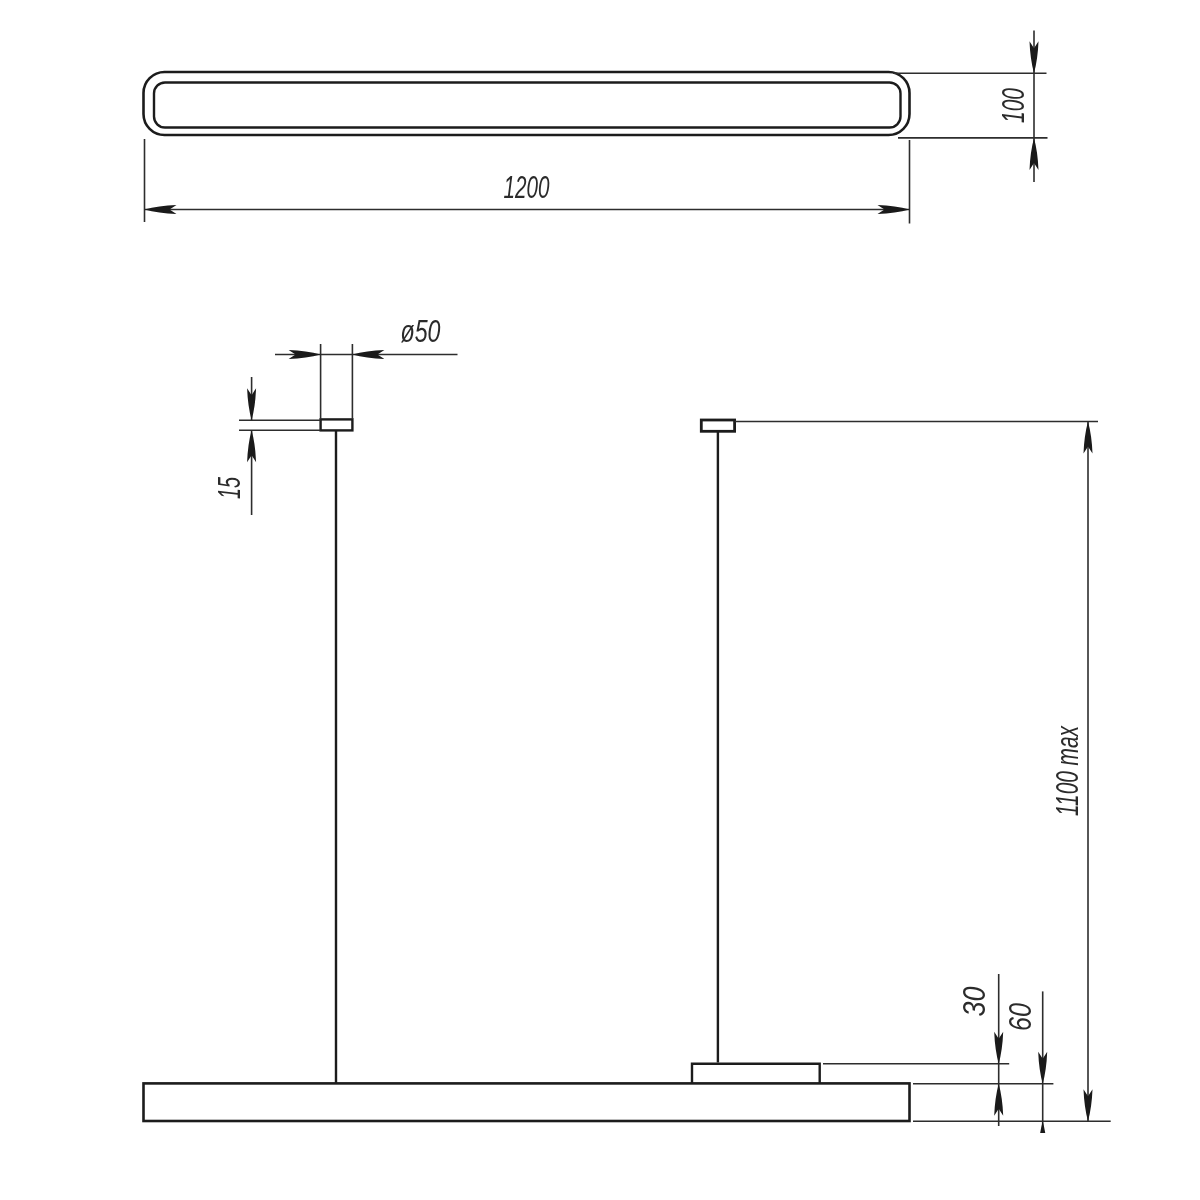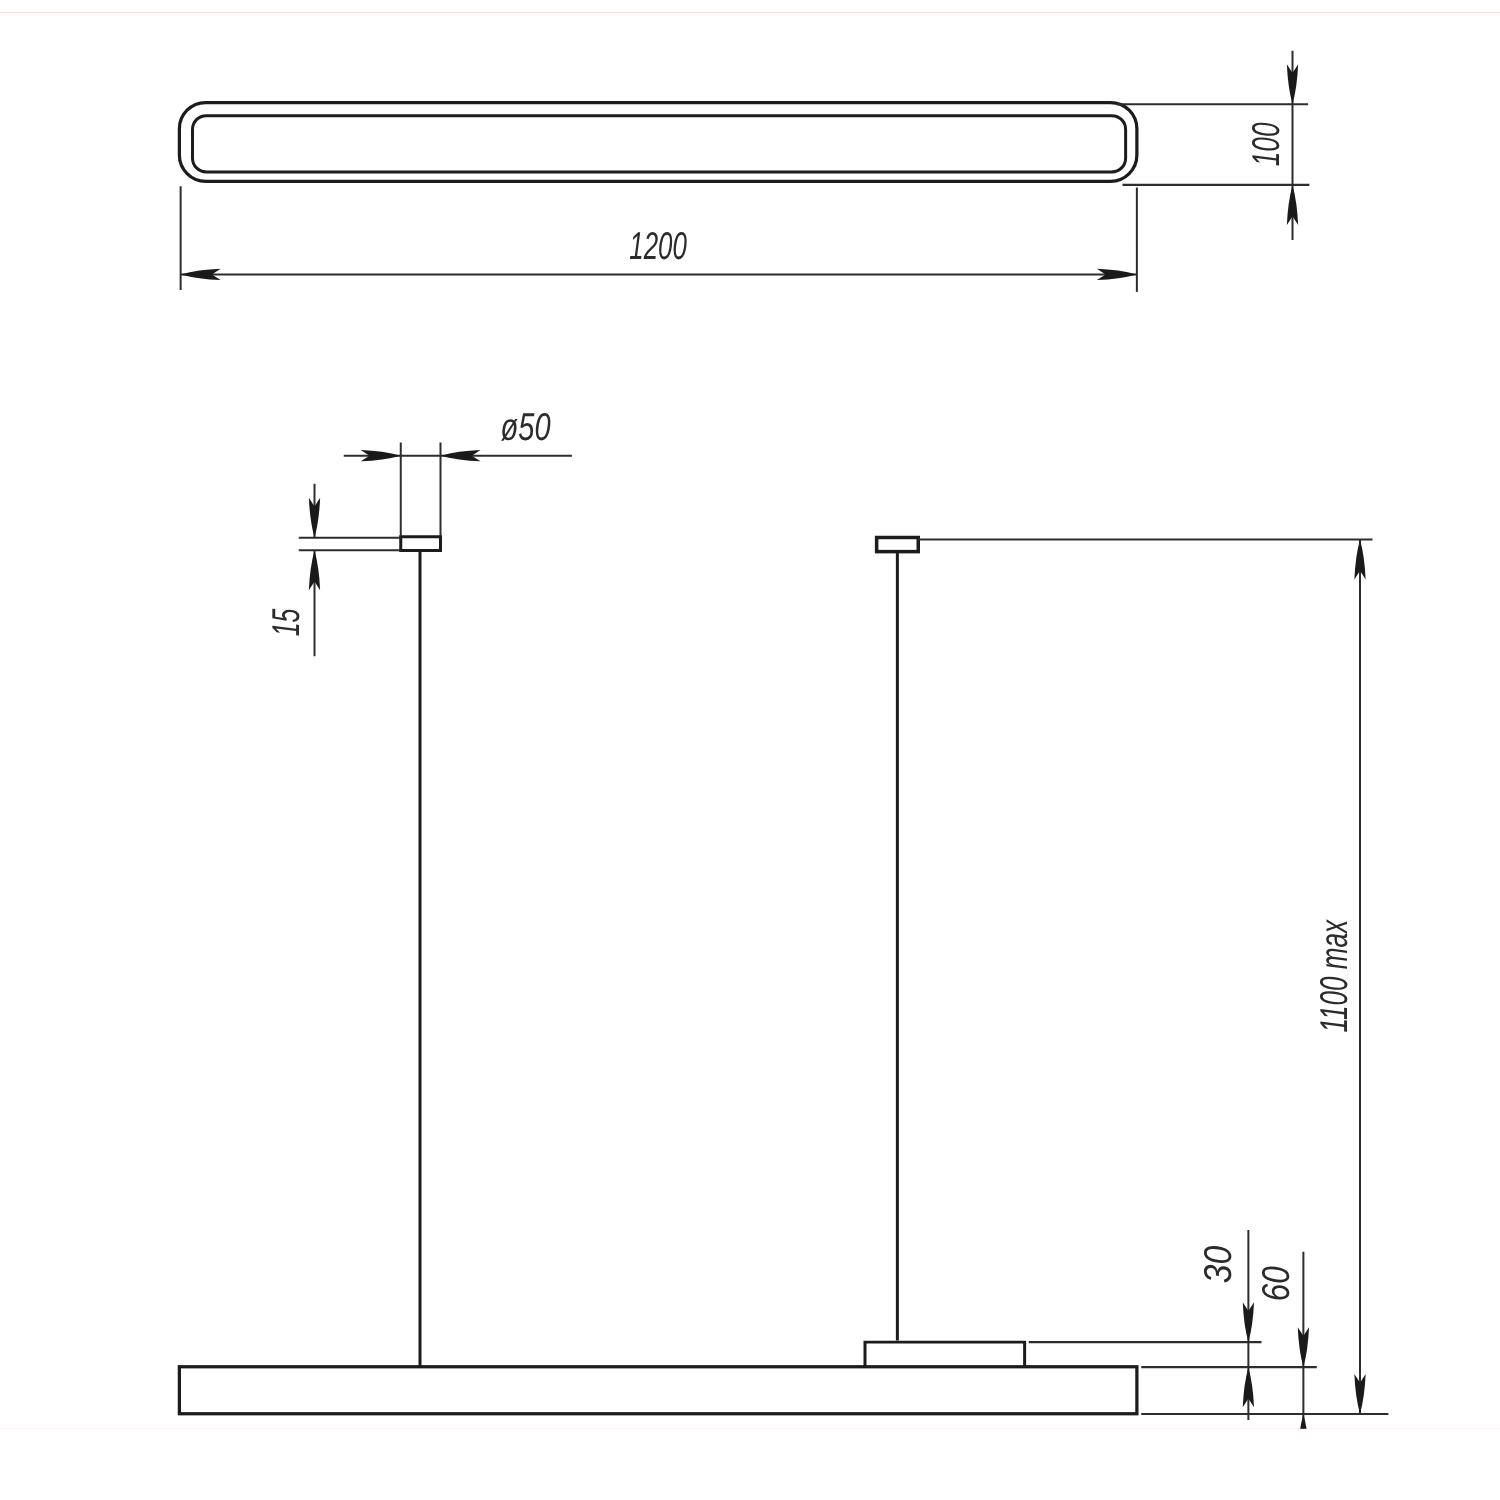--- a/index.html
+++ b/index.html
@@ -1,16 +1,16 @@
 <!DOCTYPE html>
 <html><head>
 <meta charset="utf-8">
 <style>
   html,body{margin:0;padding:0;background:#ffffff;}
-  .wrap{width:1200px;height:1133px;background:#fca5a5;margin-top:10px;}
+  .wrap{width:1200px;height:1133px;background:#fca5a5;}
   text{font-family:"Liberation Sans",sans-serif;font-style:italic;fill:#2b2b2b;}
 </style>
 </head>
 <body>
 <div class="wrap">
 <svg width="1200" height="1200" viewBox="0 0 1200 1200">
   <defs>
     <path id="arR" d="M0 0 Q-14 -3.8 -32 -4.5 L-25 0 L-32 4.5 Q-14 3.8 0 0 Z" fill="#1a1a1a"></path>
     <path id="arL" d="M0 0 Q14 -3.8 32 -4.5 L25 0 L32 4.5 Q14 3.8 0 0 Z" fill="#1a1a1a"></path>
     <path id="arD" d="M0 0 Q-3.8 -14 -4.5 -32 L0 -25 L4.5 -32 Q3.8 -14 0 0 Z" fill="#1a1a1a"></path>

